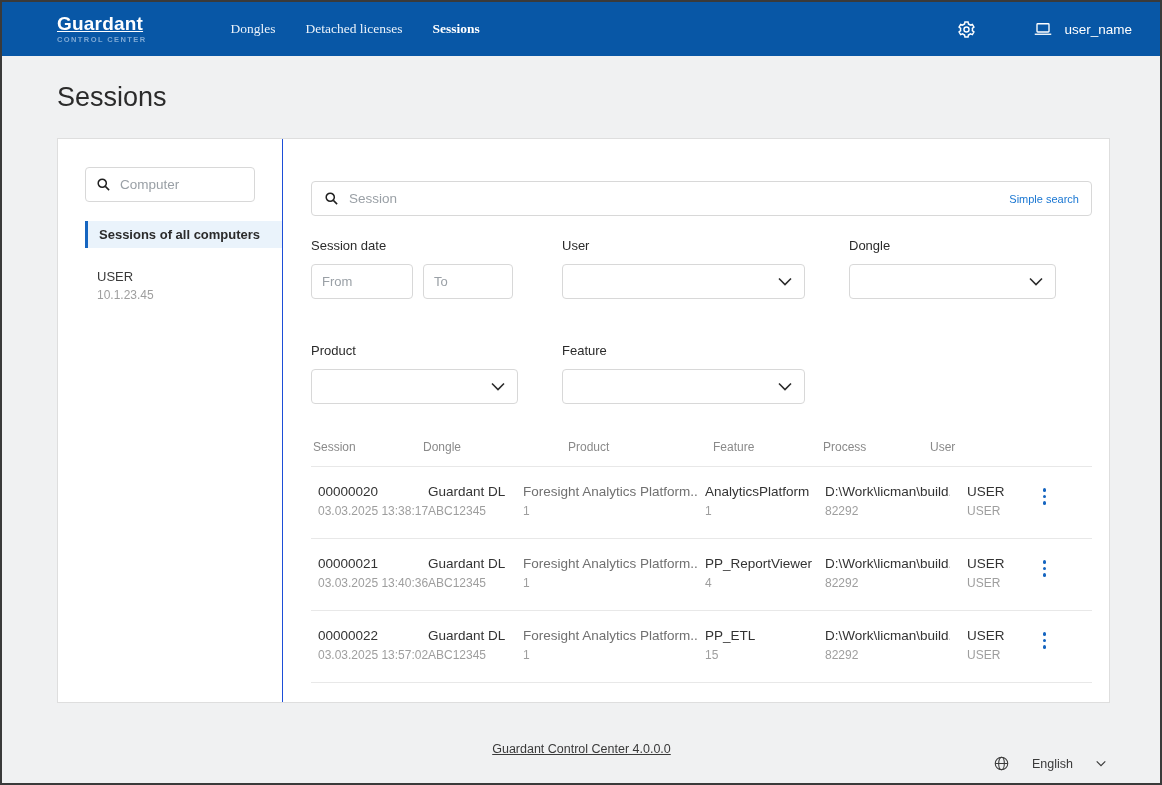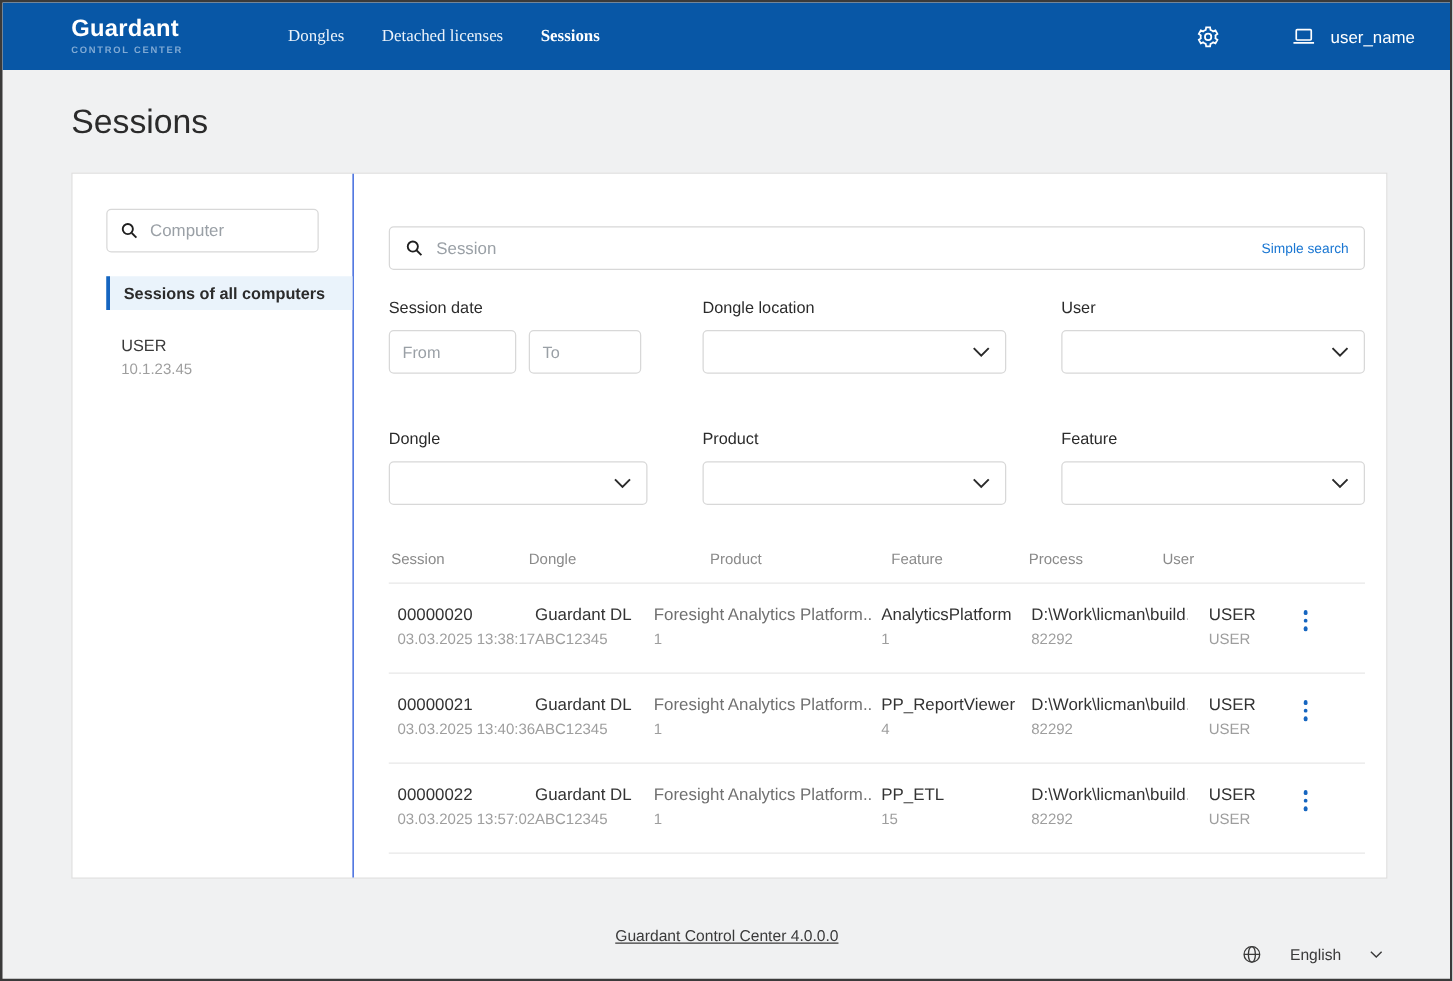--- a/index.html
+++ b/index.html
@@ -3,21 +3,21 @@
 <meta charset="utf-8">
 <style>
   * { margin:0; padding:0; box-sizing:border-box; }
   html,body { width:1162px; height:785px; }
   body { font-family:"Liberation Sans","DejaVu Sans",sans-serif; background:#ffffff; }
   .screen { width:1162px; height:785px; border:2px solid #3a3a3a; background:#f0f1f2; overflow:hidden; position:relative; }
 
   
   .nav { height:54px; background:#0857a6; display:flex; align-items:center; padding:0 28px 0 55px; }
   .brand { margin-right:84px; line-height:1; }
-  .brand-title { color:#ffffff; font-size:19px; font-weight:bold; letter-spacing:.2px; }
+  .brand-title { color:#ffffff; font-size:19px; font-weight:bold; letter-spacing:.2px;text-decoration:underline; }
   .brand-sub { color:#7fa9d4; font-size:7.5px; font-weight:bold; letter-spacing:1.4px; margin-top:3px; }
   .nav-items { display:flex; align-items:center; gap:30px;font-family:Liberation Serif, serif; }
   .nav-item { color:#eaf2fa; font-size:13.5px; cursor:pointer; text-decoration:none; }
   .nav-item.active { color:#ffffff; font-weight:bold; }
   .nav-right { margin-left:auto; display:flex; align-items:center; gap:58px; }
   .icon-btn { display:flex; align-items:center; cursor:pointer; }
   .nav-user { display:flex; align-items:center; gap:12px; color:#ffffff; font-size:13.5px; cursor:pointer; }
 
   
   .page-title { font-size:27px; font-weight:400; color:#2b2b2b; margin:26px 0 0 55px; }
@@ -142,30 +142,20 @@
 
       <div class="filters">
         <div>
           <div class="f-label">Session date</div>
           <div class="f-range">
             <input class="f-input f-from" placeholder="From" style="">
             <input class="f-input f-to" placeholder="To" style="">
           </div>
         </div>
         <div>
-          <div class="f-label">Dongle location</div>
-          <div class="f-select">
-            <span>
-              <svg width="14" height="9" viewBox="0 0 14 9" fill="none" stroke="#2b2b2b" stroke-width="1.6">
-                  <polyline points="1,1.5 7,7.5 13,1.5"></polyline>
-                </svg>
-            </span>
-          </div>
-        </div>
-        <div>
           <div class="f-label">User</div>
           <div class="f-select">
             <span>
               <svg width="14" height="9" viewBox="0 0 14 9" fill="none" stroke="#2b2b2b" stroke-width="1.6">
                   <polyline points="1,1.5 7,7.5 13,1.5"></polyline>
                 </svg>
             </span>
           </div>
         </div>
         <div>

